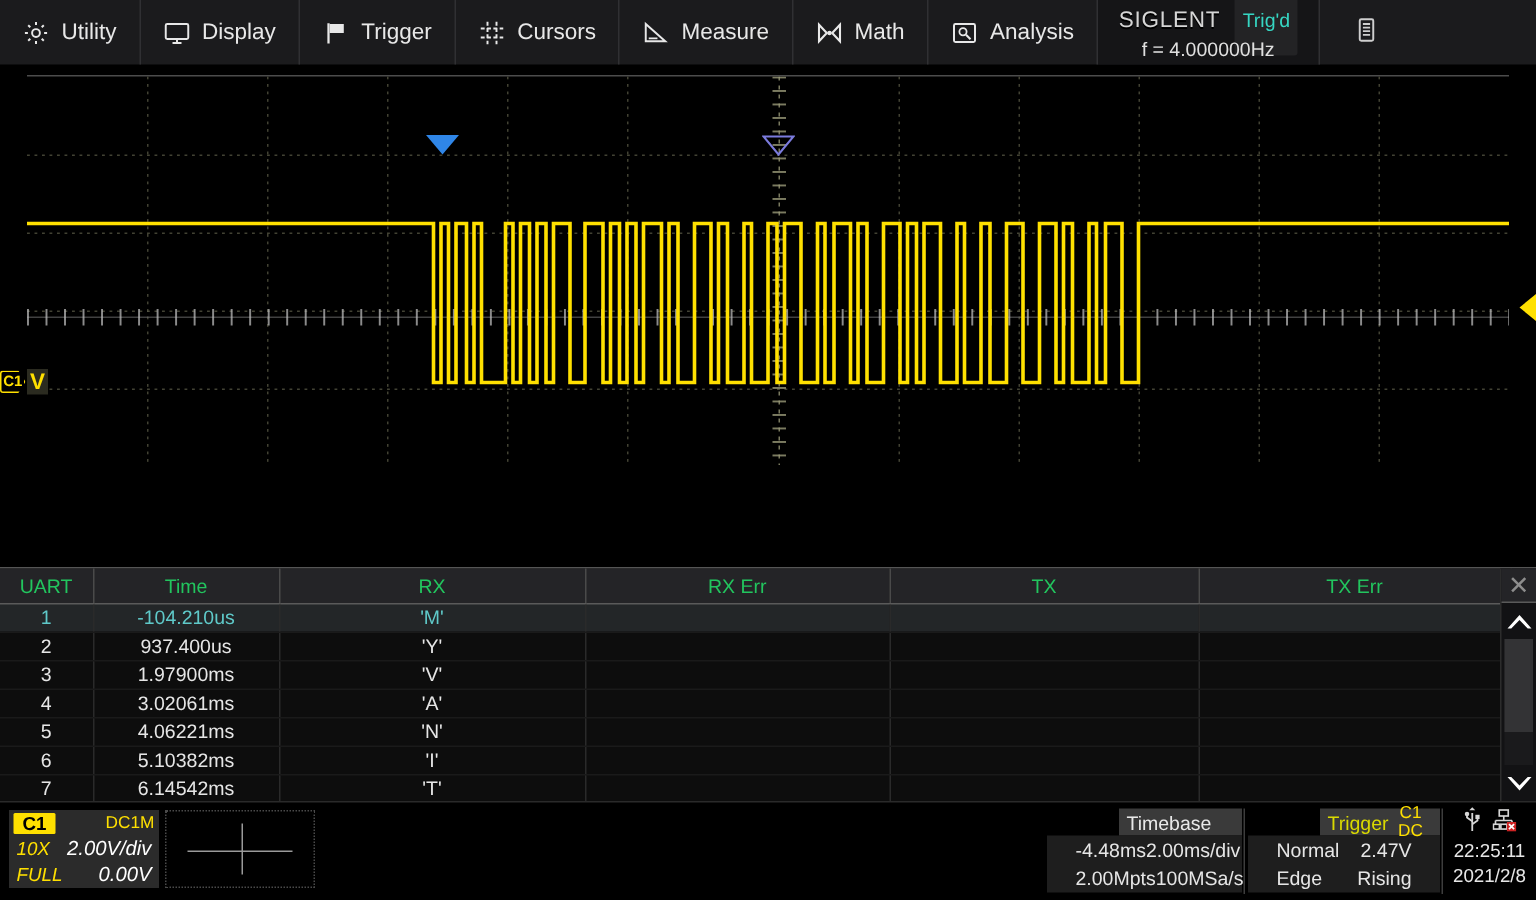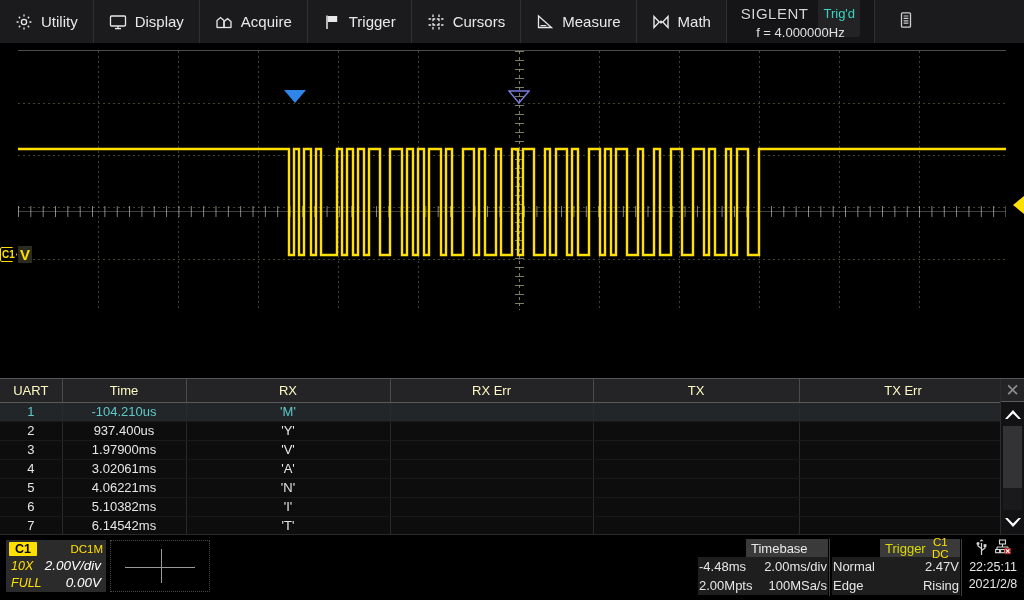--- a/index.html
+++ b/index.html
@@ -125,21 +125,21 @@
     position:absolute; left:0; top:326px; width:1024px; height:50px; background:#000;
   }
 
   
   .table-wrap {
     position:absolute; left:0; top:378px; width:1024px; height:156px;
     background:#0d0d0d; border-top:1px solid #555;
   }
   table.dec { width:1007px; border-collapse:collapse; table-layout:fixed; }
   table.dec th {
-    height:23px; background:#242427; color:#fef9c3; font-size:13px; font-weight:normal;
+    height:23px; background:#242427; color:#22c55e; font-size:13px; font-weight:normal;
     border-right:1px solid #4a4a4a; border-bottom:1px solid #5a5a5a;margin-top:28px;
   }
   table.dec td {
     height:19px; color:#e6e6e6; font-size:13px; text-align:center;
     border-right:1px solid #2a2a2a; border-bottom:1px solid #1a1a1a;
   }
   table.dec tr.sel td { background:#232628; color:#5fc9c9; }
   .c-idx { width:62px; } .c-time { width:124px; } .c-rx { width:204px; }
   .c-rxerr { width:203px; } .c-tx { width:206px; } .c-txerr { width:208px; }
 
@@ -186,21 +186,21 @@
   .tg-box { position:absolute; left:832px; top:4px; width:128px; height:56px; }
   .hdr-row {
     height:18px; background:#3a3a3a; display:flex; align-items:center;
     justify-content:space-between; padding:0 5px; font-size:13px;margin-left:48px;
   }
   .hdr-tb { color:#e9e9e9; }
   .hdr-tg { color:#d9d900; }
   .hdr-tag { color:#ffe000; font-size:11.5px;text-align:center; }
   .dat-row {
     height:19px; display:flex; align-items:center; justify-content:space-between;
-    padding:0 1px; font-size:13px; color:#e6e6e6; background:#1e1e1e;
+    padding:0 19px; font-size:13px; color:#e6e6e6; background:#1e1e1e;
   }
   .usb-box { position:absolute; left:964px; top:4px; width:58px; height:56px; text-align:center; }
   .usb-icons { display:flex; align-items:center; justify-content:center; gap:7px; height:20px; }
   .usb-time { color:#e6e6e6; font-size:12.5px; line-height:17px; }
   .sep-v { position:absolute; top:4px; bottom:4px; width:1px; background:#3d3d3d; }
 </style>
 </head>
 <body>
 
 <div id="app">
@@ -223,32 +223,20 @@
             <rect x="1.5" y="3" width="15" height="10" rx="1" fill="none" stroke="#e8e8e8" stroke-width="1.3"></rect>
             <path d="M6 15.6h6" stroke="#e8e8e8" stroke-width="1.3"></path>
             <path d="M9 13v2.6" stroke="#e8e8e8" stroke-width="1.3"></path>
           </svg>
         </span>
       <span>Display</span>
     </div>
     <div class="menu-item">
       <span class="ic">
           <svg viewBox="0 0 18 18" width="18" height="18">
-            <g stroke="#e8e8e8" stroke-width="1.3" fill="none">
-              <path d="M2 14V7.5l3.5-3 3.5 3V14"></path>
-              <path d="M9 14V8.5l3.5-2.8L16 8.5V14"></path>
-              <path d="M1.5 14.5h15"></path>
-            </g>
-          </svg>
-        </span>
-      <span>Acquire</span>
-    </div>
-    <div class="menu-item">
-      <span class="ic">
-          <svg viewBox="0 0 18 18" width="18" height="18">
             <path d="M4 2.5v13.5" stroke="#e8e8e8" stroke-width="1.5" fill="none"></path>
             <path d="M4.8 3h9.4v6H4.8z" fill="#e8e8e8"></path>
           </svg>
         </span>
       <span>Trigger</span>
     </div>
     <div class="menu-item">
       <span class="ic">
           <svg viewBox="0 0 18 18" width="18" height="18">
             <g stroke="#e8e8e8" stroke-width="1.3">
@@ -271,20 +259,30 @@
       <span class="ic">
           <svg viewBox="0 0 18 18" width="18" height="18">
             <g fill="none" stroke="#e8e8e8" stroke-width="1.4">
               <path d="M2 3.5v11l5.2-5.5z"></path>
               <path d="M16 3.5v11l-5.2-5.5z"></path>
               <circle cx="9" cy="9" r="1.5" fill="#e8e8e8" stroke="none"></circle>
             </g>
           </svg>
         </span>
       <span>Math</span>
+    </div>
+    <div class="menu-item">
+      <span class="ic">
+          <svg viewBox="0 0 18 18" width="18" height="18">
+            <rect x="2" y="3" width="14" height="12" rx="1" fill="none" stroke="#e8e8e8" stroke-width="1.3"></rect>
+            <circle cx="8" cy="8.2" r="2.4" fill="none" stroke="#e8e8e8" stroke-width="1.2"></circle>
+            <path d="M10 10.2l3 3" stroke="#e8e8e8" stroke-width="1.4"></path>
+          </svg>
+        </span>
+      <span>Analysis</span>
     </div>
 
     <div class="siglent-box">
       <div class="siglent-top">
         <span class="siglent-logo">SIGLENT</span>
         <span class="trigd">Trig'd</span>
       </div>
       <div class="siglent-freq">f = 4.000000Hz</div>
     </div>
 

